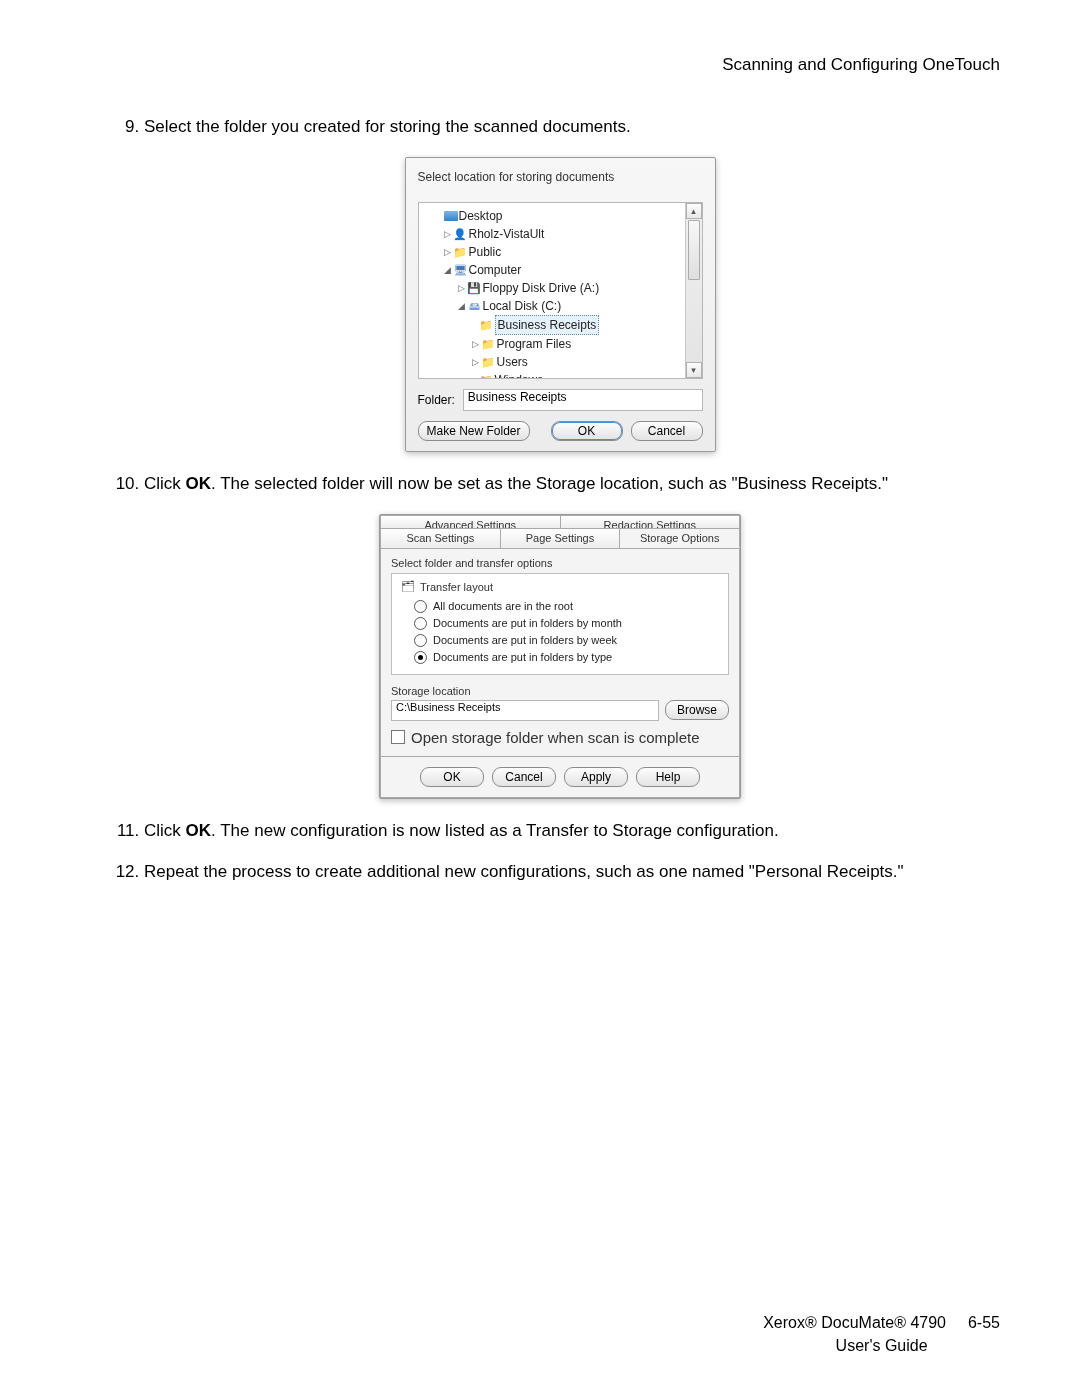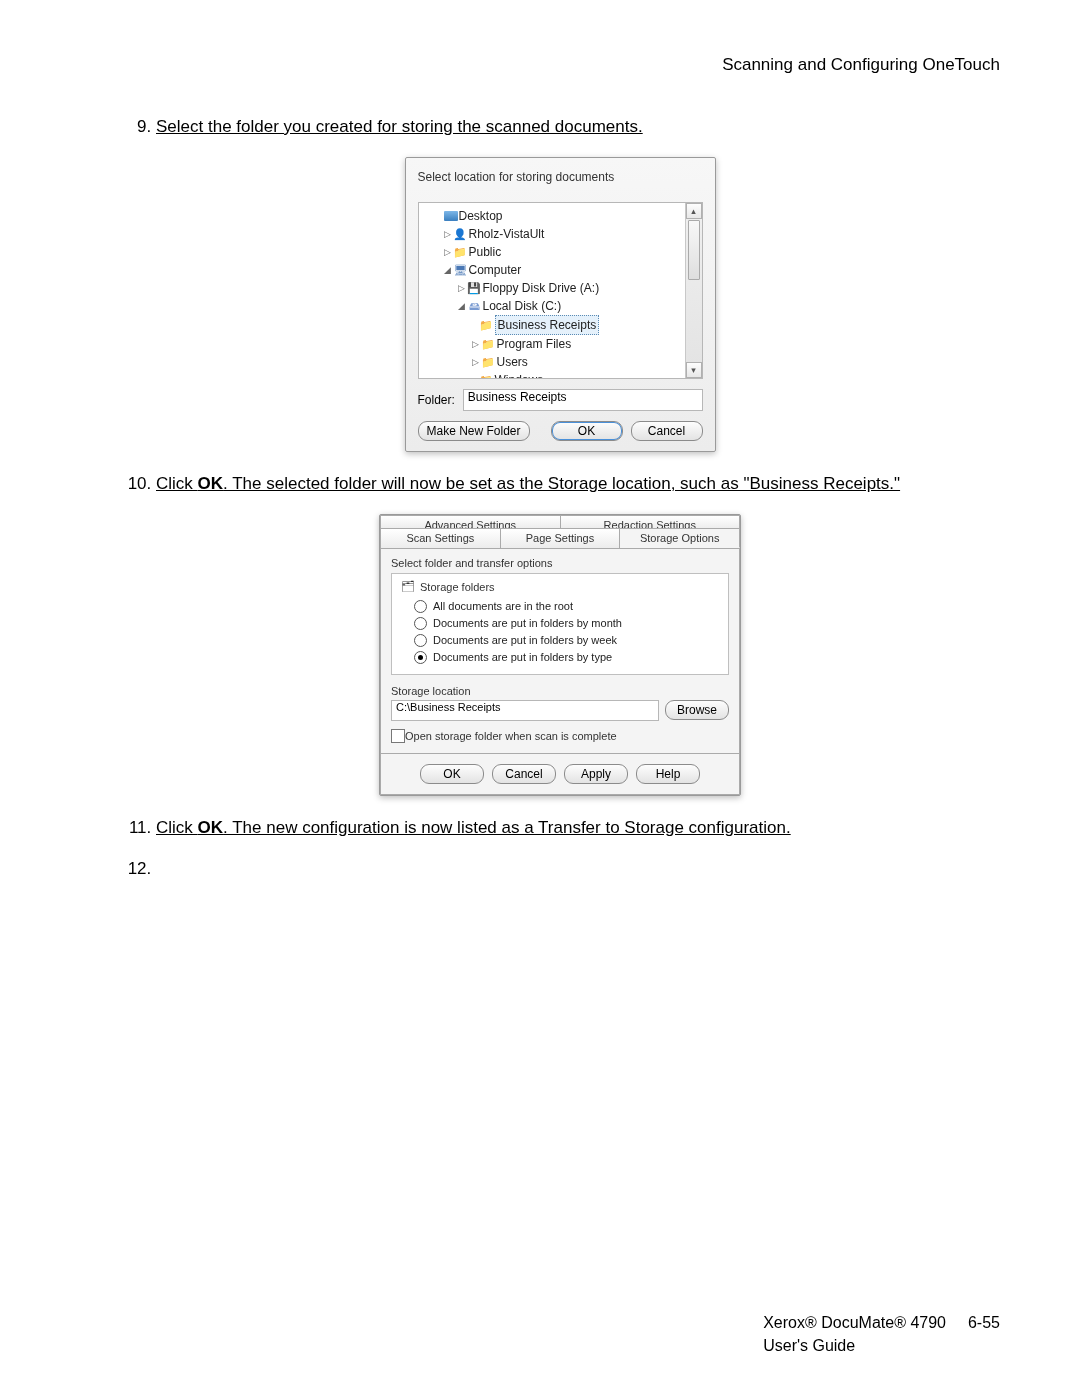--- a/index.html
+++ b/index.html
@@ -17,25 +17,24 @@
     box-sizing: border-box;
     height: 100%;
     position: relative;
   }
   .header-title {
     text-align: right;
     font-size: 17px;
     margin-bottom: 40px;
   }
   ol.steps {
-    margin: 16px;
+    margin: 4px;
     padding-left: 20px;
     font-size: 17px;
     line-height: 1.4;
-    text-decoration: underline;
   }
   ol.steps > li {
     margin-bottom: 18px;
   }
   .note-indent {
     margin-left: 0;
     margin-top: 8px;
   }
   .italic { font-style: italic; }
   .bold { font-weight: bold; }
@@ -149,37 +148,37 @@
     display:inline-flex; align-items:center; justify-content:center;
     background:#fff;
   }
   .radio.sel::after { content:""; width:5px; height:5px; background:#000; border-radius:50%; }
   .loc-label { font-size:11px; color:#333; margin:2px 0 3px 0;}
   .loc-row { display:flex; gap:6px; align-items:flex-start;}
   .loc-input { flex:1; border:1px solid #b7b7b7; background:#fff; height:19px; padding:0 4px; font-size:11px;}
   .checkbox {
     width:12px; height:12px; border:1px solid #777; background:#fff; display:inline-block;
   }
-  .chk-row { display:flex; align-items:center; font-size:11px; margin-top:8px; color:#333;}
+  .chk-row { display:flex; align-items:center; gap:6px; font-size:15px; margin-top:8px; color:#333;}
   .dlg2-buttons { display:flex; gap:8px; justify-content:center; padding:10px 10px 10px 10px; border:1px solid #aaa; border-top:none; background:#f4f4f4;}
   .dlg2-buttons .winbtn { width:62px; }
 
   
   .ic-desktop { background:linear-gradient(#7db7e8,#3a7fbf); width:14px; height:10px; border-radius:1px;}
   .ic-user { color:#6a4; }
   .ic-folder { color:#e8b64a; }
   .ic-computer { color:#4a78b5;}
   .ic-floppy { color:#888;}
   .ic-drive { color:#7a9bd1;}
 
   .footer {
     position:absolute;
     bottom:40px;
     right:80px;
-    text-align:left;
+    text-align:center;
     font-size:16px;
     line-height:1.4;
   }
   .pagenum { margin-left:22px; }
 </style>
 </head>
 <body>
 
 <div class="page">
   <div class="header-title">Scanning and Configuring OneTouch</div>
@@ -295,21 +294,21 @@
     <div class="tabstrip2">
       <div class="tab">Scan Settings</div>
       <div class="tab">Page Settings</div>
       <div class="tab active">Storage Options</div>
     </div>
     <div class="panel">
       <div class="group-title">Select folder and transfer options</div>
       <div class="groupbox">
         <div class="layout-title">
             <span class="ticon">🗂</span>
-            <span>Storage folders</span>
+            <span>Transfer layout</span>
           </div>
         <div class="radio-row">
             <span class="radio"></span>
             <span>All documents are in the root</span>
           </div>
         <div class="radio-row">
             <span class="radio"></span>
             <span>Documents are put in folders by month</span>
           </div>
         <div class="radio-row">
@@ -337,20 +336,21 @@
       <div class="winbtn">Apply</div>
       <div class="winbtn">Help</div>
     </div>
   </div>
 
   <ol class="steps" start="11">
     <li>
       <span>Click </span><span class="bold">OK</span><span>. The new configuration is now listed as a Transfer to Storage configuration.</span>
     </li>
     <li>
+      <span>Repeat the process to create additional new configurations, such as one named "Personal Receipts."</span>
     </li>
   </ol>
 
   <div class="footer">
     <div><span>Xerox® DocuMate® 4790</span><span class="pagenum">6-55</span></div>
     <div>User's Guide</div>
   </div>
 </div>
 
 </body></html>

